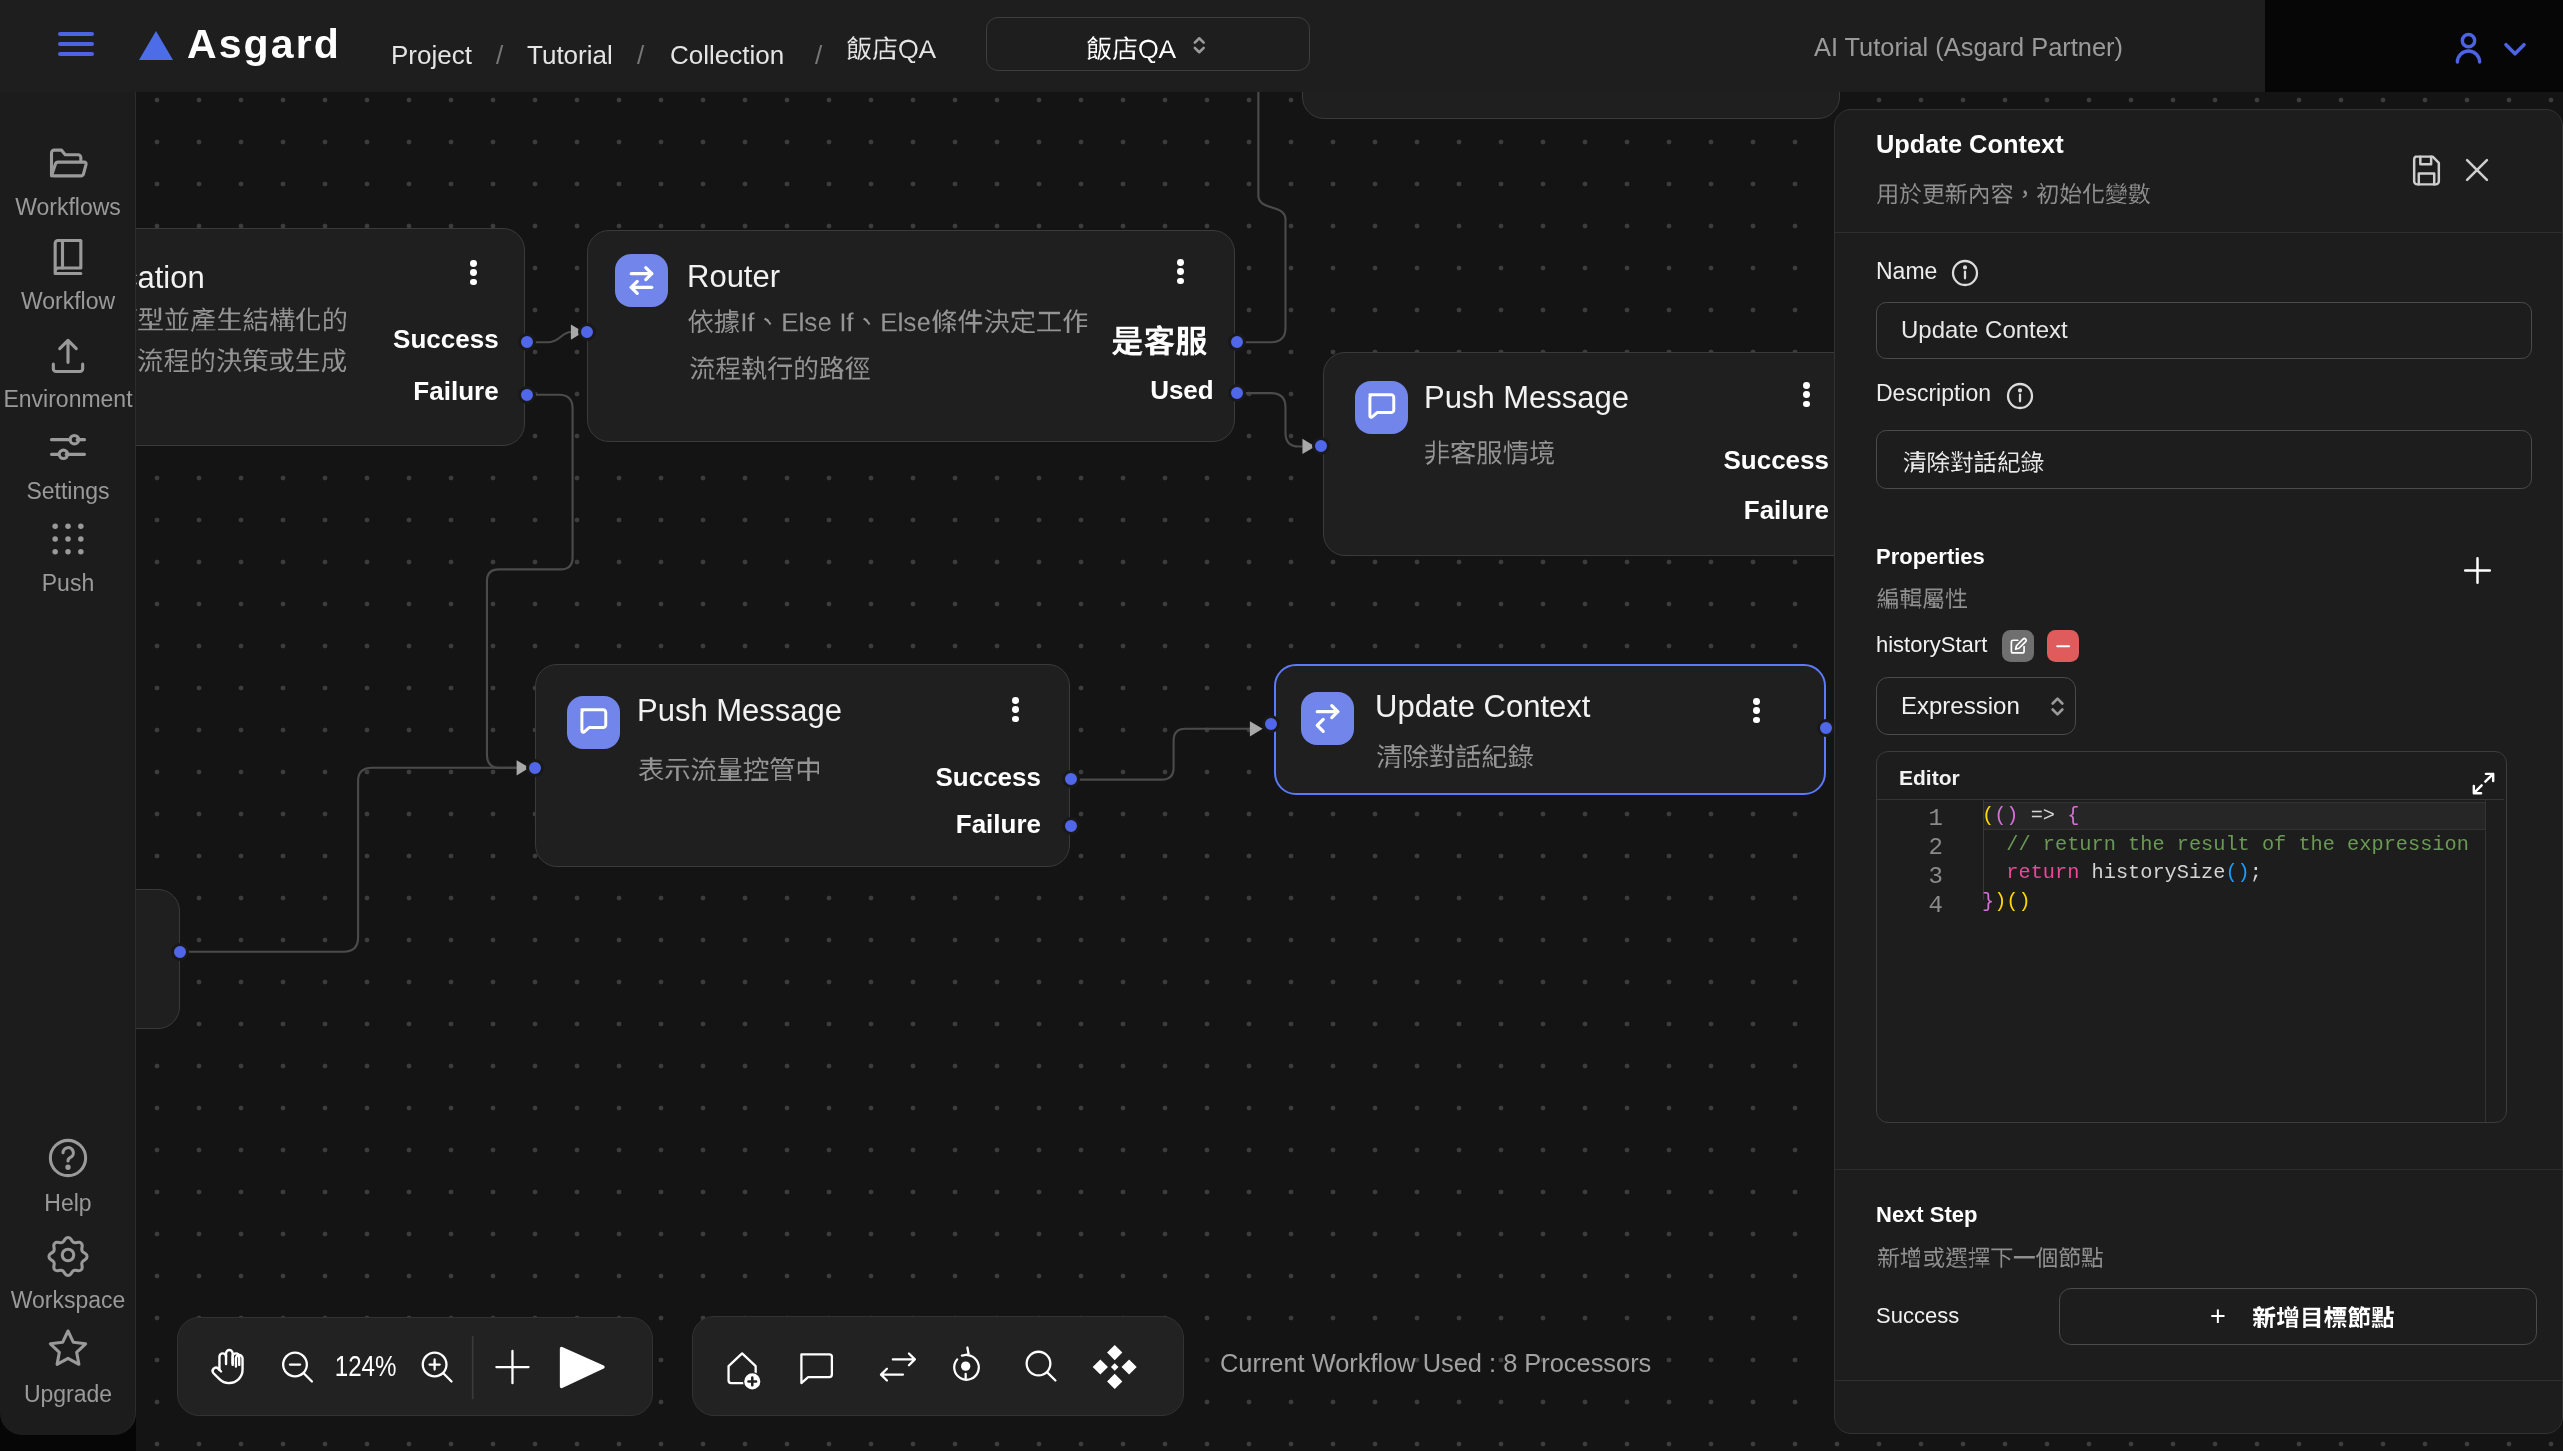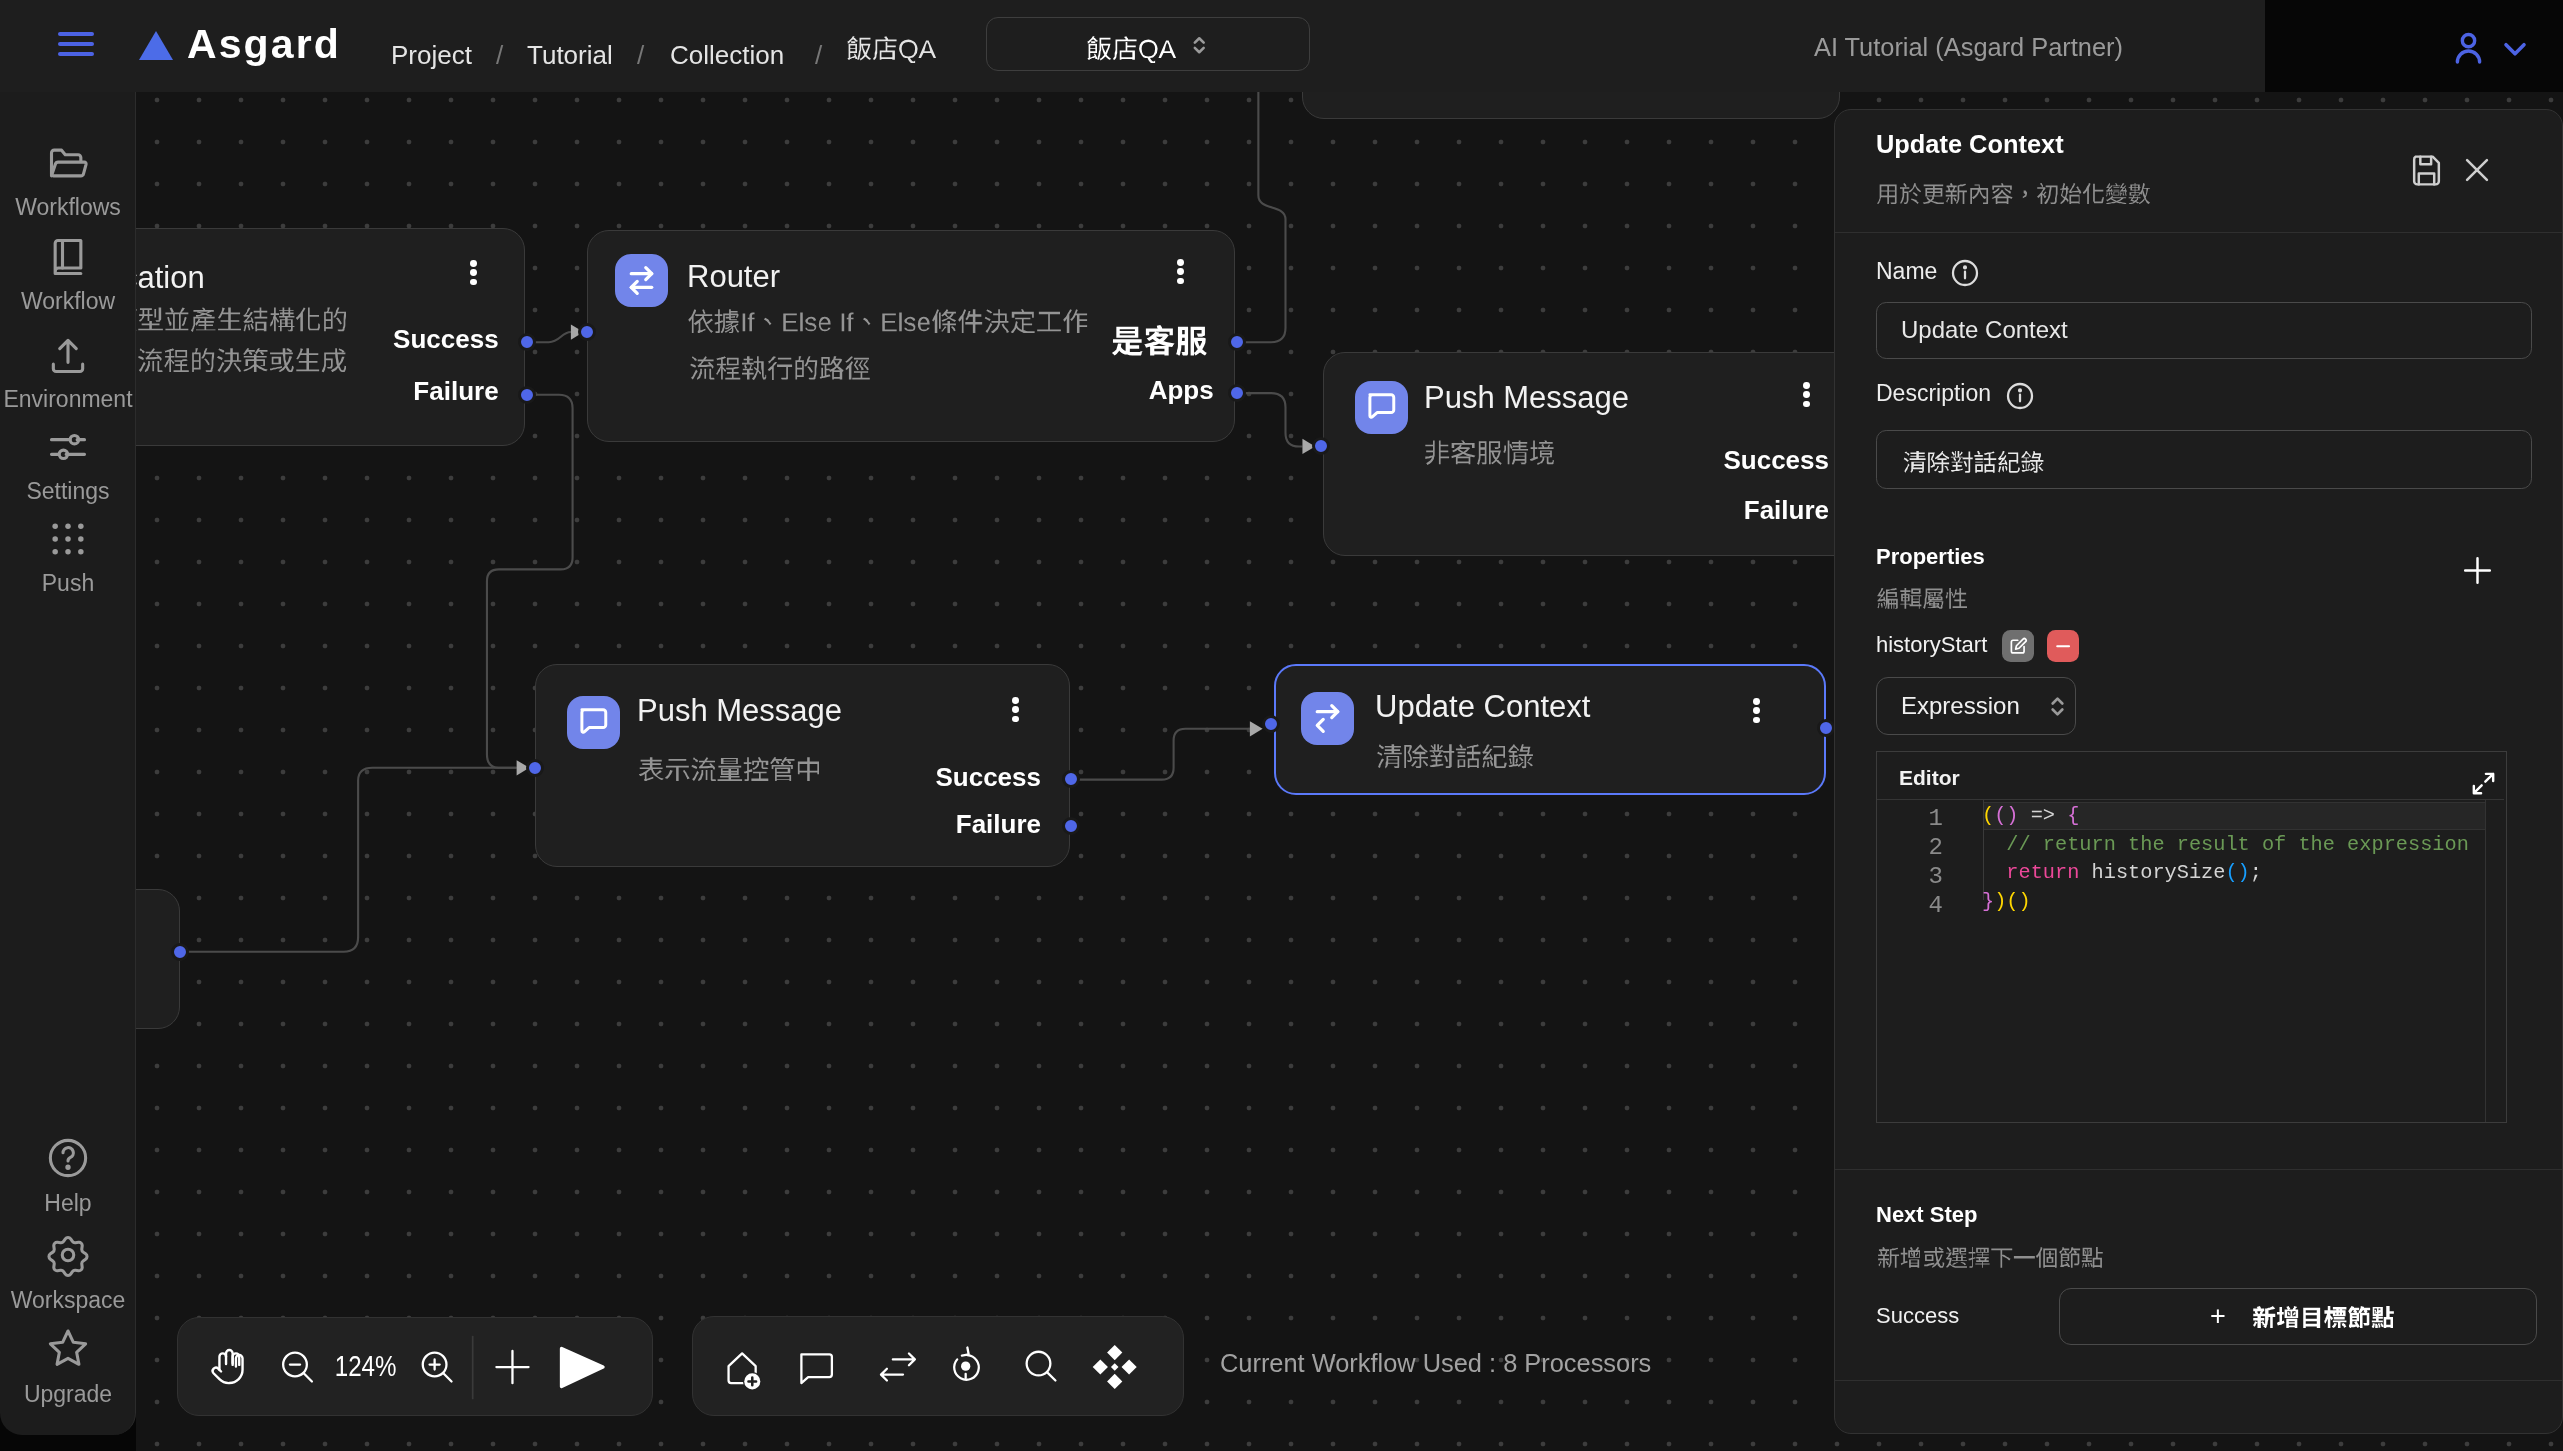--- a/index.html
+++ b/index.html
@@ -194,21 +194,21 @@
           </svg>
         </div>
       <div class="ntitle" style="left:99px;top:28px">Router</div>
 
       <div class="dots3" style="left:589px;top:28px">
           <div style="top:0"></div>
           <div style="top:9.3px"></div>
           <div style="top:18.6px"></div>
         </div>
 
-      <div class="olabel" style="right:20.3px;top:144px">Apps</div>
+      <div class="olabel" style="right:20.3px;top:144px">Used</div>
     </div>
 
     <div class="node" style="left:1166px;top:-170px;width:538px;height:197px"></div>
 
     <div class="node" style="left:1187px;top:260px;width:554px;height:204px">
       <div class="nicon" style="left:30.5px;top:28px">
           <svg width="39" height="39" viewBox="0 0 24 24" fill="none" stroke="#fff" stroke-width="1.9" stroke-linejoin="round">
             <path d="M5.2 4.5h13.6a1.7 1.7 0 0 1 1.7 1.7v8a1.7 1.7 0 0 1-1.7 1.7H9.8l-3.1 2.8a.9.9 0 0 1-1.5-.7V6.2a1.7 1.7 0 0 1 1.7-1.7z" transform="scale(0.96) translate(0.5,0.5)"></path>
           </svg>
         </div>
@@ -404,21 +404,21 @@
         </svg>
     </div>
 
     <div class="p-abs" style="left:41px;top:567px;width:200px;height:58px;border:1.7px solid #4a4a4a;border-radius:12px">
       <span style="position:absolute;left:24px;top:14.4px;font-size:24px;color:#f0f0f0">Expression</span>
       <svg style="position:absolute;left:166px;top:14.4px" width="29" height="29" viewBox="0 0 24 24" fill="none" stroke="#9a9a9a" stroke-width="2.2" stroke-linecap="round" stroke-linejoin="round">
           <path d="M8 9.5 12 5.5 16 9.5M8 14.5 12 18.5 16 14.5"></path>
         </svg>
     </div>
 
-    <div class="p-abs" style="left:41px;top:641px;width:631px;height:372px;border:1.7px solid #3c3c3c;border-radius:0">
+    <div class="p-abs" style="left:41px;top:641px;width:631px;height:372px;border:1.7px solid #3c3c3c;border-radius:12px">
       <div style="position:absolute;left:22px;top:13.6px;font-size:21px;font-weight:700;color:#f2f2f2">Editor</div>
       <svg style="position:absolute;left:592px;top:17px" width="29" height="29" viewBox="0 0 24 24" fill="none" stroke="#fff" stroke-width="2" stroke-linecap="round" stroke-linejoin="round">
           <path d="M14 4h6v6M10 20H4v-6M20 4l-6.5 6.5M4 20l6.5-6.5"></path>
           <path d="M14 4l-1 1" visibility="hidden"></path>
         </svg>
       <div style="position:absolute;left:0;top:47px;width:627px;height:0.8px;background:#353535"></div>
       <div style="position:absolute;left:107px;top:50px;width:501px;height:28px;background:#262626;border-top:0.8px solid #323232;border-bottom:0.8px solid #323232"></div>
       <div id="ed-gut">
         <div style="top:53px">1</div>
           <div style="top:82px">2</div>

